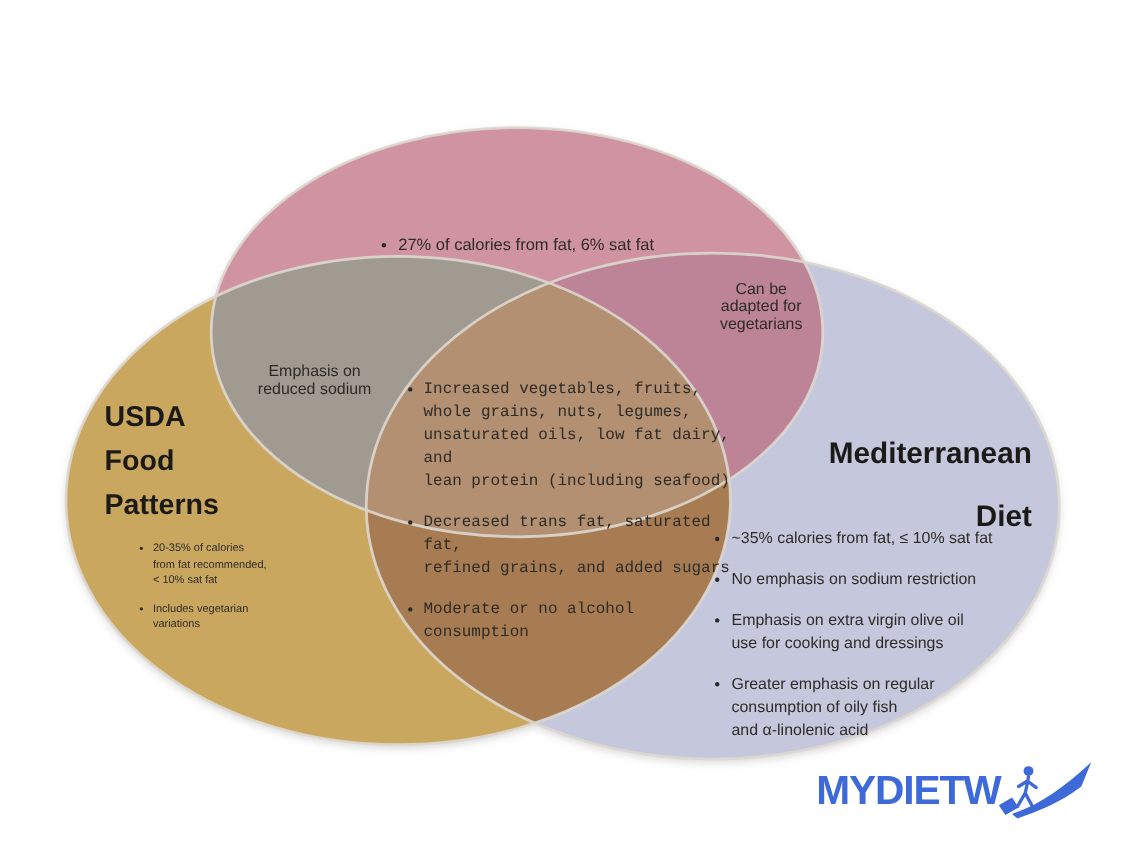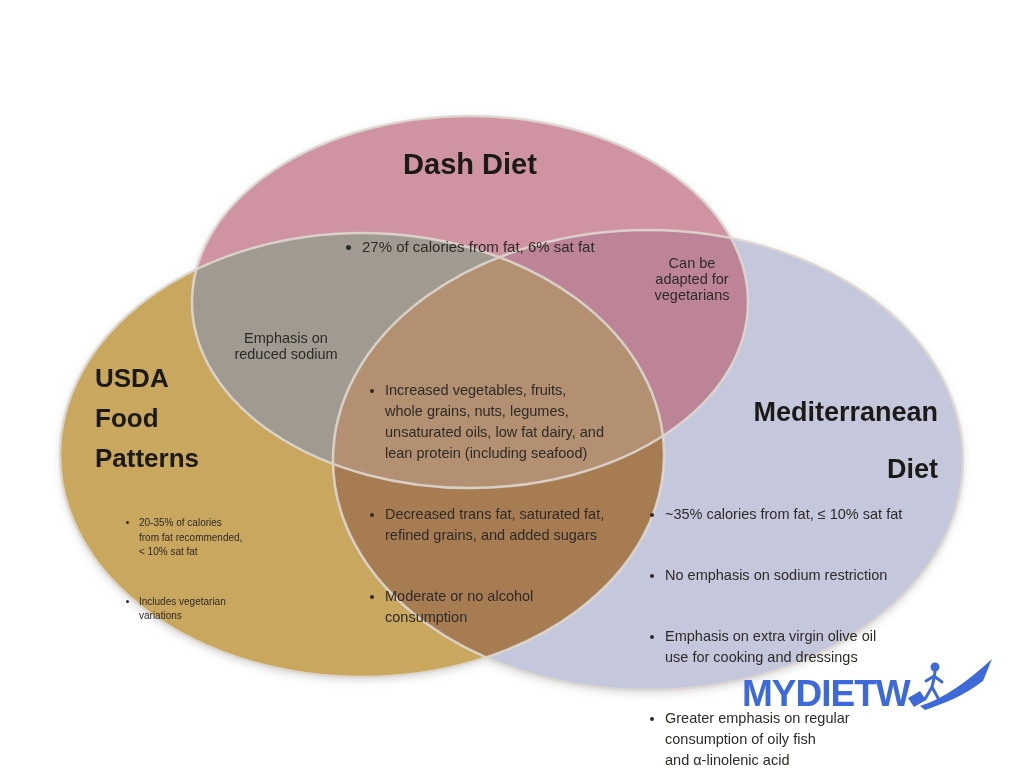--- a/index.html
+++ b/index.html
@@ -6,30 +6,30 @@
   .page{position:relative;width:1024px;height:768px;background:#ffffff;overflow:hidden;
         font-family:"Liberation Sans",sans-serif;}
   .venn-svg{position:absolute;left:0;top:0;}
   .labels{position:absolute;left:0;top:0;width:1024px;height:768px;}
   .lbl{position:absolute;white-space:pre-line;}
   .title{font-weight:bold;color:#1c1a17;}
   .dash-title{left:330px;top:148px;width:280px;text-align:center;font-size:29px;}
   .usda-title{left:95px;top:358px;font-size:26px;line-height:40px;}
   .med-title{left:690px;top:384px;width:248px;text-align:right;font-size:27px;line-height:57px;}
   ul.blist{margin:0;padding:0 0 0 17px;list-style:disc outside;}
-  ul.blist li{white-space:pre-line;line-height:1.45;margin-top:24px;}
+  ul.blist li{white-space:pre-line;line-height:1.45;}
   .dash-list{left:345px;top:195px;width:300px;font-size:15px;}
-  .center-list{left:368px;top:340px;width:292px;font-size:14.5px;}
+  .center-list{left:368px;top:328px;width:292px;font-size:14.5px;font-family:Liberation Mono, monospace;}
   .usda-list{left:122px;top:481px;width:190px;font-size:10px;}
   .med-list{left:648px;top:464px;width:300px;font-size:14.5px;}
   .ov-label{font-size:14.5px;}
   .ov-oily{left:212px;top:285px;width:210px;}
   .ov-sodium{left:222px;top:330px;width:128px;text-align:center;}
   .ov-veg{left:631px;top:255px;width:122px;text-align:center;}
-  .logo{position:absolute;left:742px;top:652px;height:60px;display:flex;align-items:flex-end;}
+  .logo{position:absolute;left:742px;top:688px;height:60px;display:flex;align-items:center;}
   .logo-text{font-size:37px;font-weight:bold;letter-spacing:-1px;line-height:1;}
   .logo-swoosh{margin-left:-6px;margin-top:-4px;}
 </style>
 </head>
 <body>
 
 <div class="page">
 
   <svg class="venn-svg" width="1024" height="768" viewBox="0 0 1024 768">
     <defs>
@@ -70,21 +70,20 @@
 
     <g fill="none" stroke-width="2.5" opacity="0.9">
       <ellipse cx="470" cy="302" rx="278" ry="186" stroke="#ddd8d0"></ellipse>
       <ellipse cx="362" cy="455" rx="302" ry="222" stroke="#ddd8d0"></ellipse>
       <ellipse cx="648" cy="460" rx="315" ry="230" stroke="#ddd8d0"></ellipse>
     </g>
   </svg>
 
   <div class="labels" style="color: rgb(46, 43, 39);">
 
-    <div class="lbl title dash-title">Dash Diet</div>
     <ul class="blist lbl dash-list">
       <li>27% of calories from fat, 6% sat fat</li>
     </ul>
 
     <div class="lbl ov-label ov-sodium">Emphasis on
 reduced sodium</div>
 
     <div class="lbl ov-label ov-veg">Can be
 adapted for
 vegetarians</div>

